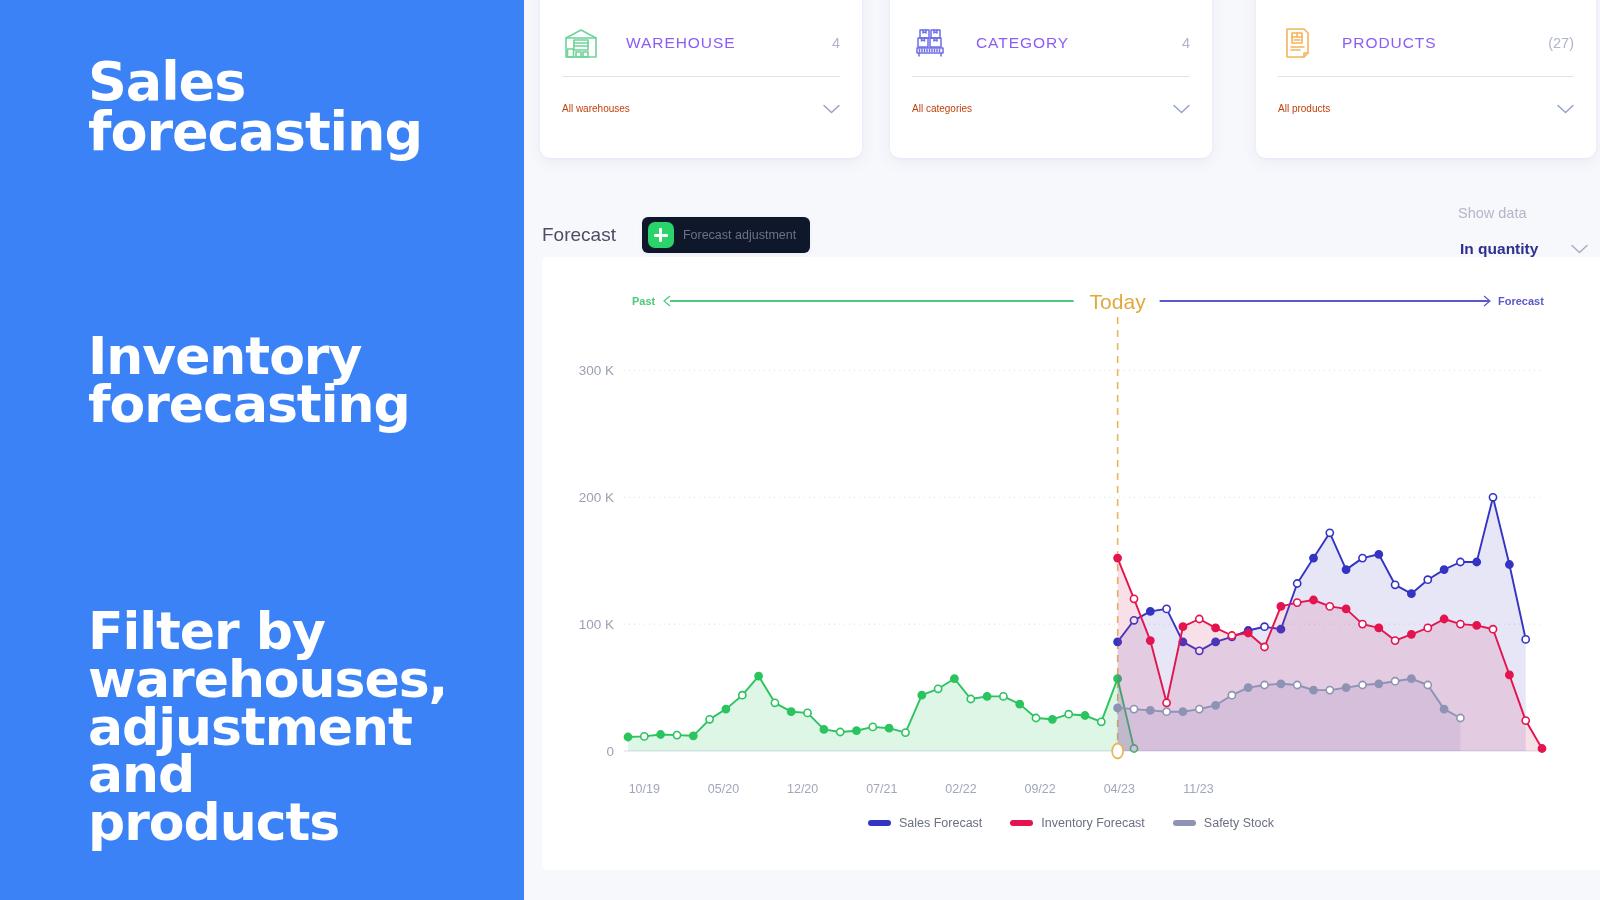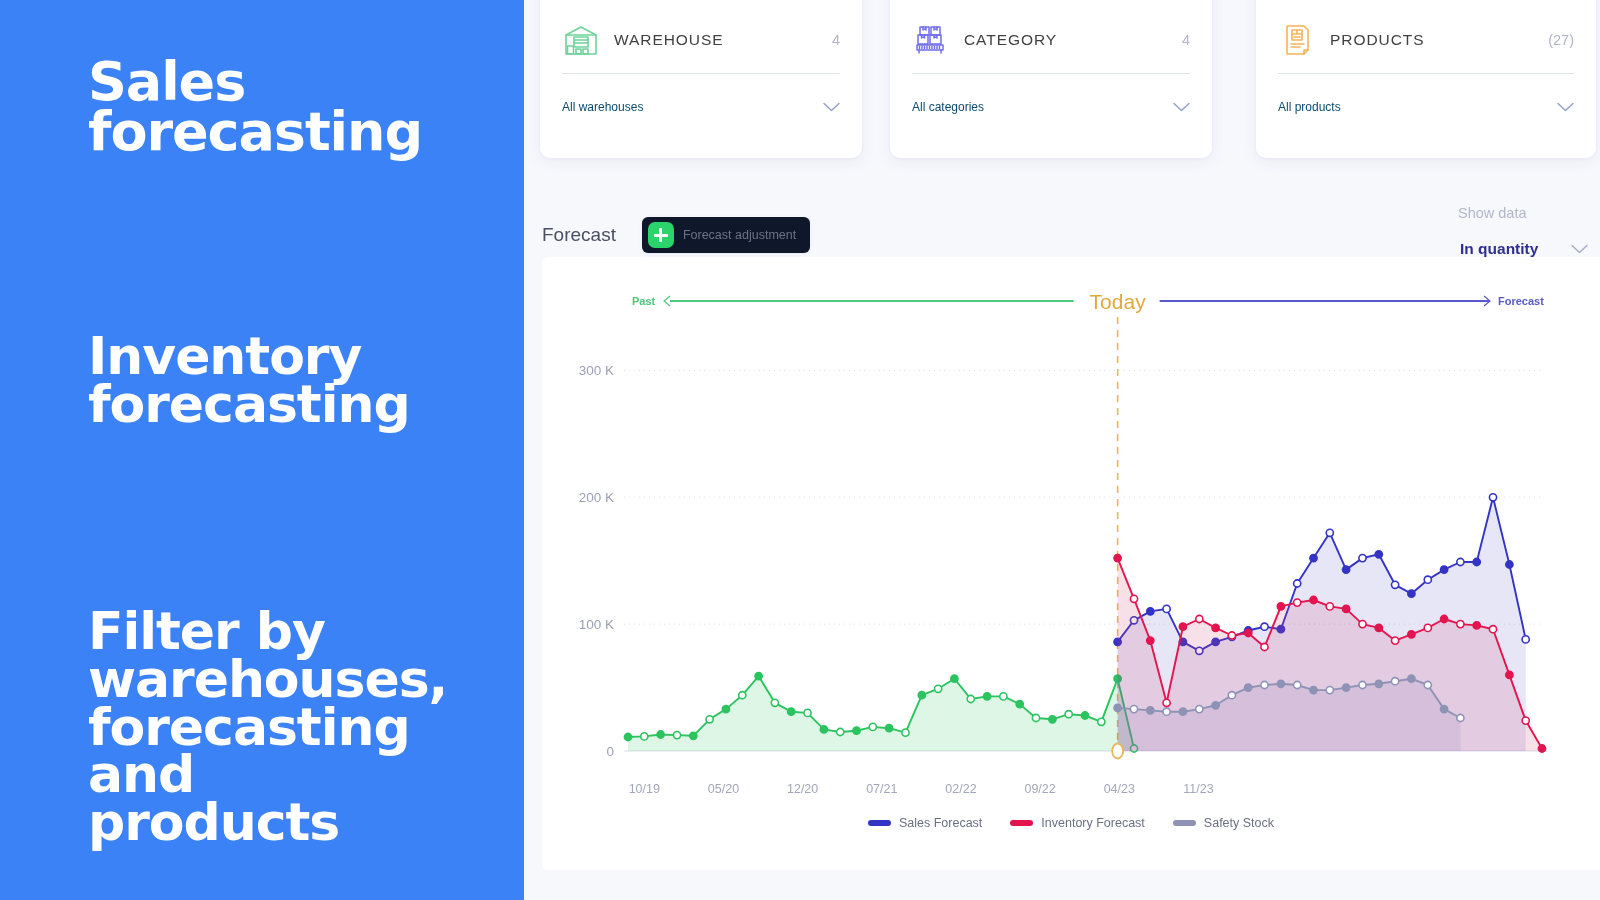--- a/index.html
+++ b/index.html
@@ -71,37 +71,38 @@
     display: flex;
     align-items: center;
     gap: 14px;
     padding-bottom: 14px;
     border-bottom: 1px solid #dfe3f0;
   }
   .card-icon { width: 38px; height: 38px; flex: 0 0 38px; display:block; }
   .card-title {
     font-size: 15.5px;
     letter-spacing: 0.06em;
-    color: #404040;
+    color: #8b5cf6;
     font-weight: 400;
     flex: 1 1 auto;
+    margin-left: 12px;
   }
   .card-count {
     font-size: 14.5px;
     color: #b0b4c8;
     font-weight: 400;
   }
   .card-select {
     display: flex;
     align-items: center;
     margin-top: 26px;
   }
   .card-select-value {
-    font-size: 12px;
-    color: #0c4a6e;
+    font-size: 10px;
+    color: #c2410c;
     flex: 1 1 auto;
   }
   .chev { width: 17px; height: 10px; display:block; opacity: .75; }
 
   
   .toolbar {
     position: absolute;
     top: 213px;
     left: 18px;
     right: 0px;
@@ -187,21 +188,21 @@
 
 <div class="screen">
 
   <aside class="promo">
     <h1 class="promo-head h1">Sales
 forecasting</h1>
     <h1 class="promo-head h2">Inventory
 forecasting</h1>
     <h1 class="promo-head h3">Filter by
 warehouses,
-forecasting and
+adjustment and
 products</h1>
   </aside>
 
   <main class="app">
 
     <section class="cards-row">
 
       <div class="card c1">
         <div class="card-head">
           <svg class="card-icon" viewBox="0 0 38 38">

